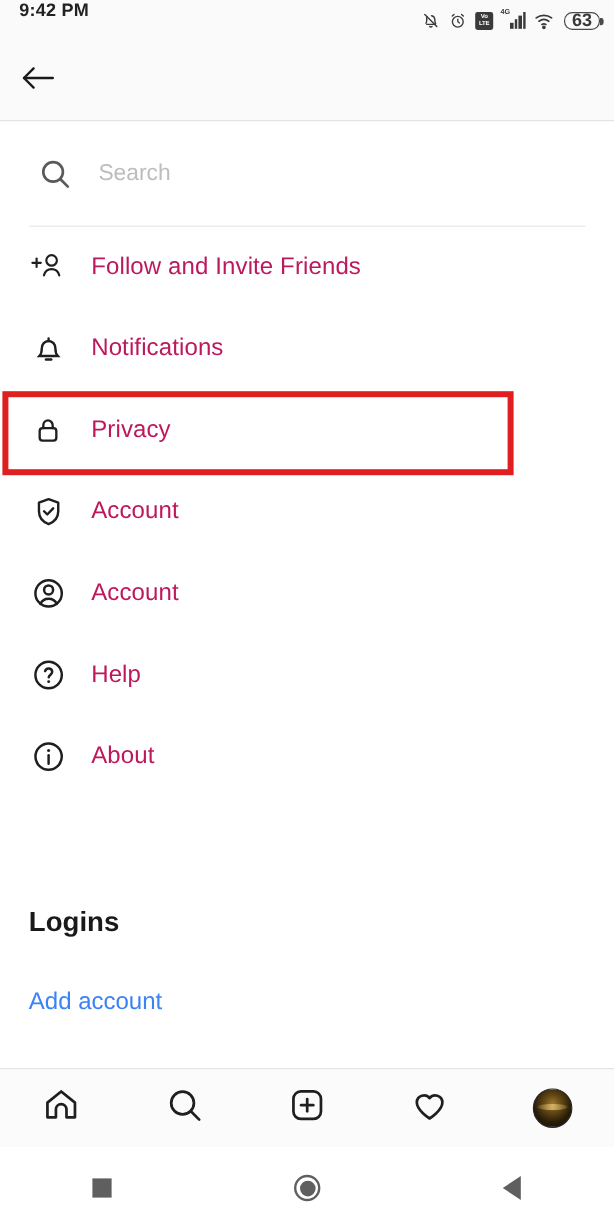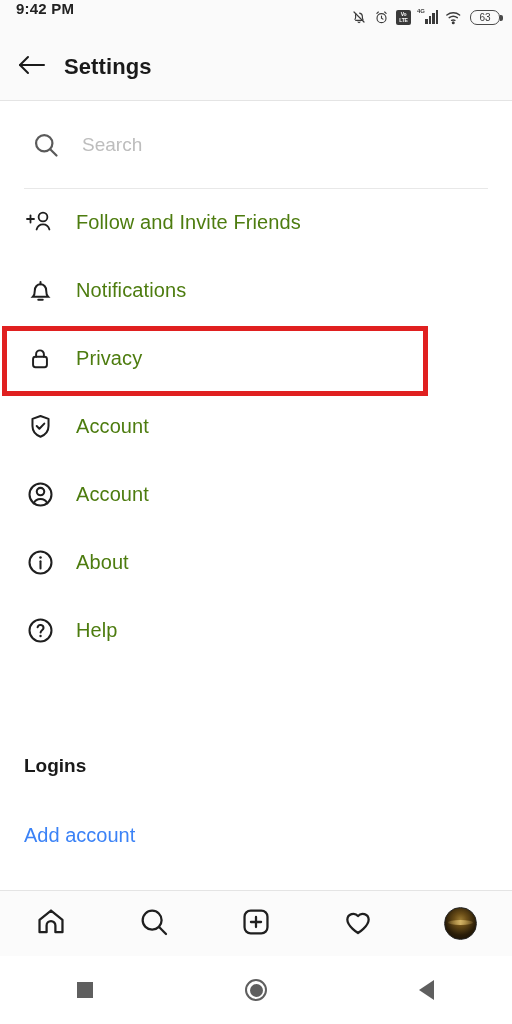--- a/index.html
+++ b/index.html
@@ -25,21 +25,21 @@
     display:flex;flex-direction:column;align-items:center;justify-content:center;
     line-height:6px;
   }
   .volte-badge b{ font-size:5px; font-weight:bold; letter-spacing:-.2px;}
   .sig-wrap{ position:relative; display:flex; align-items:flex-end; gap:1px; height:14px;}
   .sig-wrap .g4{ position:absolute; top:-2px; left:-1px; font-size:6px; color:#3a3a3a; font-weight:bold;}
   .bar{ width:2.5px; background:#3a3a3a; }
   .battery{
     position:relative; width:30px; height:15px; border:1.4px solid #4a4a4a; border-radius:7px;
     display:flex; align-items:center; justify-content:center; color:#3a3a3a;
-    font-size:10px; font-weight:normal;
+    font-size:15px; font-weight:bold;
   }
   .battery::after{
     content:""; position:absolute; right:-3.5px; top:4px; width:2.5px;height:6px;
     background:#4a4a4a; border-radius:0 2px 2px 0;
   }
 
   
   .appbar{
     position:absolute; left:0; top:34px; width:512px; height:67px;
     background:#fafafa; border-bottom:1px solid #e4e4e4;
@@ -64,31 +64,31 @@
     position:absolute; left:24px; top:188px; width:464px; height:1px; background:#e8e8e8;
   }
 
   
   .menu{ position:absolute; left:0; top:188px; width:512px; }
   .menu-row{
     height:68px; display:flex; align-items:center; padding-left:24px; cursor:pointer;
     position:relative;
   }
   .menu-icon{ width:32px; height:32px; display:flex; align-items:center; justify-content:center; flex:0 0 32px;}
-  .menu-label{ margin-left:20px; font-size:20px; color:#4d7c0f; letter-spacing:.1px; }
+  .menu-label{ margin-left:20px; font-size:20px; color:#be185d; letter-spacing:.1px; }
 
   
   .highlight-box{
     position:absolute; left:2px; top:326px; width:426px; height:70px;
     border:5px solid #e02020; pointer-events:none; z-index:5;
   }
 
   
   .section-title{
-    position:absolute; left:24px; top:755px; font-size:19px; font-weight:bold; color:#1a1a1a;
+    position:absolute; left:24px; top:755px; font-size:23px; font-weight:bold; color:#1a1a1a;
   }
   .add-account{
     position:absolute; left:24px; top:824px; font-size:20px; color:#3b82f6; cursor:pointer;
   }
 
   
   .tabbar{
     position:absolute; left:0; top:890px; width:512px; height:66px;
     background:#fbfbfb; border-top:1px solid #e4e4e4;
     display:flex; align-items:center;
@@ -179,21 +179,20 @@
 
   <div class="appbar">
     <span class="back-btn">
       <span>
         <svg width="30" height="24" viewBox="0 0 30 24" fill="none" stroke="#1a1a1a" stroke-width="2" stroke-linecap="round" stroke-linejoin="round">
           <path d="M27 12H3"></path>
             <path d="M11 4 3 12l8 8"></path>
         </svg>
       </span>
     </span>
-    <span class="appbar-title">Settings</span>
   </div>
 
   <div class="search-row">
     <span class="search-icon">
       <svg width="28" height="28" viewBox="0 0 24 24" fill="none" stroke="#5a5a5a" stroke-width="1.9" stroke-linecap="round">
         <circle cx="10.5" cy="10.5" r="7"></circle>
         <path d="M15.6 15.6 21 21"></path>
       </svg>
     </span>
     <input class="search-input" type="text" placeholder="Search" style="">
@@ -254,36 +253,36 @@
           <path d="M6.3 19.3c1.1-2.3 3.2-3.6 5.7-3.6s4.6 1.3 5.7 3.6"></path>
         </svg>
       </span>
       <span class="menu-label">Account</span>
     </div>
 
     <div class="menu-row">
       <span class="menu-icon">
         <svg width="29" height="29" viewBox="0 0 24 24" fill="none" stroke="#1f1f1f" stroke-width="1.7" stroke-linecap="round">
           <circle cx="12" cy="12" r="9.1"></circle>
+          <path d="M9.6 9.3a2.5 2.5 0 0 1 4.9.7c0 1.7-2.4 1.9-2.4 3.6"></path>
+          <circle cx="12.05" cy="16.6" r="1" fill="#1f1f1f" stroke="none"></circle>
+        </svg>
+      </span>
+      <span class="menu-label">Help</span>
+    </div>
+
+    <div class="menu-row">
+      <span class="menu-icon">
+        <svg width="29" height="29" viewBox="0 0 24 24" fill="none" stroke="#1f1f1f" stroke-width="1.7" stroke-linecap="round">
+          <circle cx="12" cy="12" r="9.1"></circle>
           <path d="M12 11v6"></path>
           <circle cx="12" cy="7.8" r="1.05" fill="#1f1f1f" stroke="none"></circle>
         </svg>
       </span>
       <span class="menu-label">About</span>
-    </div>
-
-    <div class="menu-row">
-      <span class="menu-icon">
-        <svg width="29" height="29" viewBox="0 0 24 24" fill="none" stroke="#1f1f1f" stroke-width="1.7" stroke-linecap="round">
-          <circle cx="12" cy="12" r="9.1"></circle>
-          <path d="M9.6 9.3a2.5 2.5 0 0 1 4.9.7c0 1.7-2.4 1.9-2.4 3.6"></path>
-          <circle cx="12.05" cy="16.6" r="1" fill="#1f1f1f" stroke="none"></circle>
-        </svg>
-      </span>
-      <span class="menu-label">Help</span>
     </div>
   </div>
 
   <div class="highlight-box"></div>
 
   <div class="section-title">Logins</div>
   <div class="add-account">Add account</div>
 
   <div class="tabbar">
     <span class="tab">

